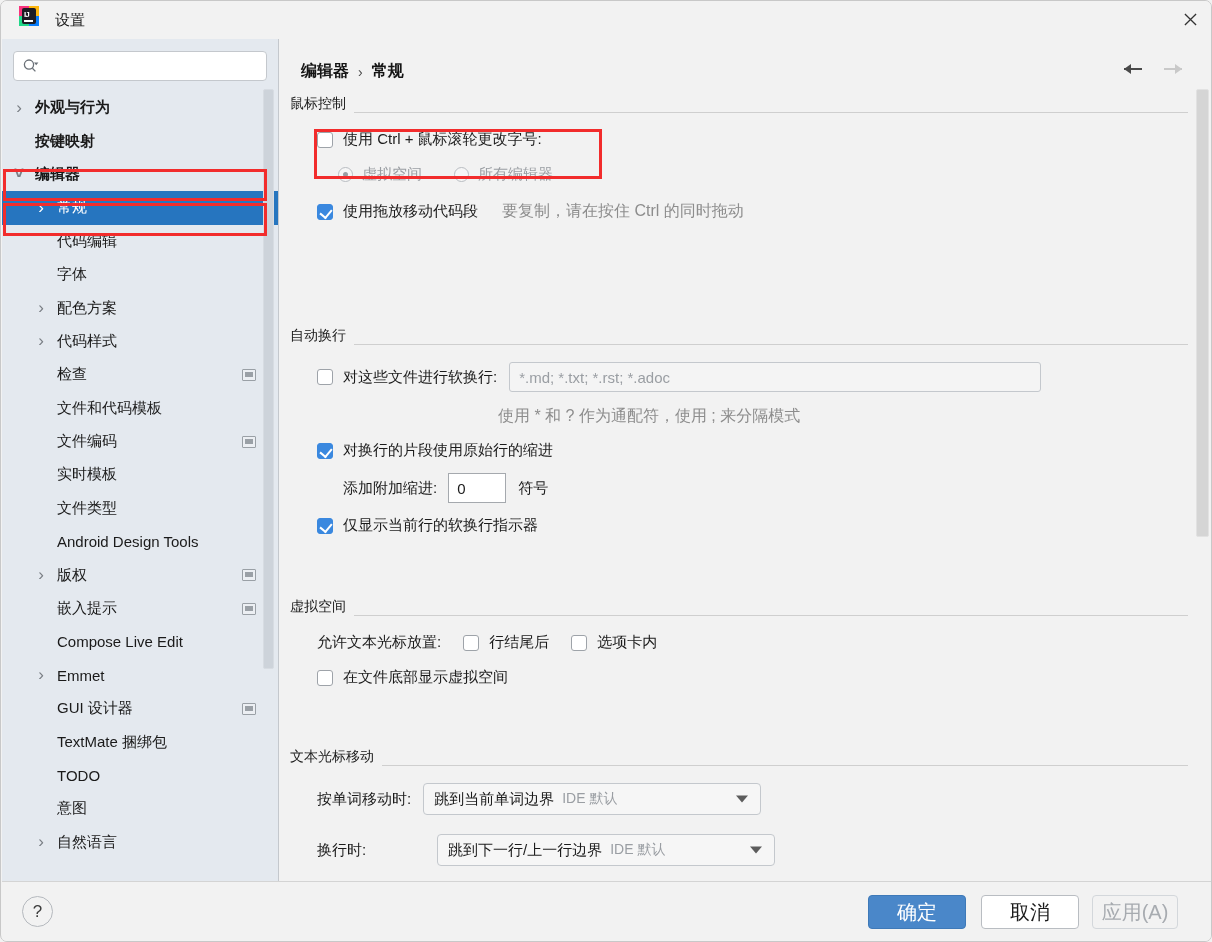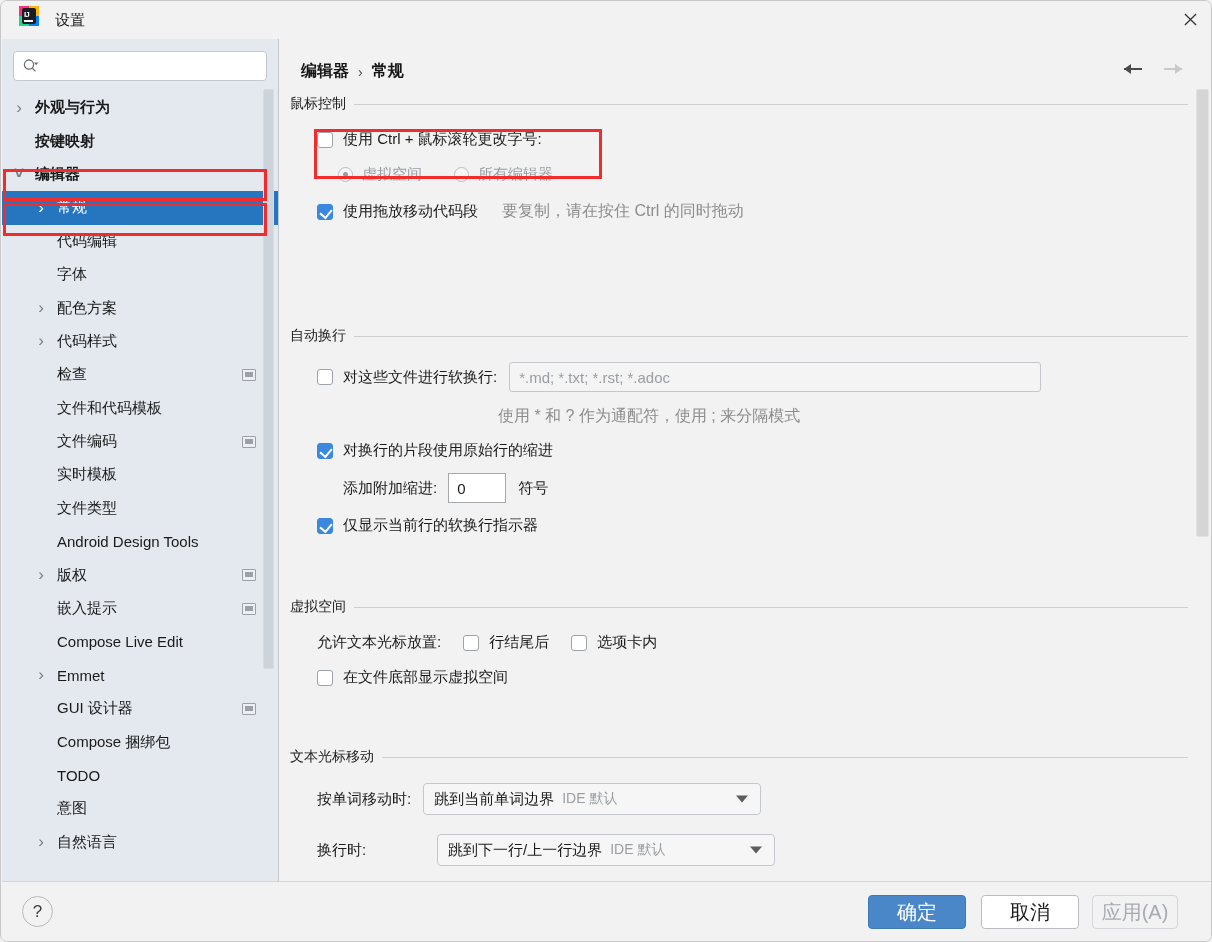--- a/index.html
+++ b/index.html
@@ -168,21 +168,21 @@
 
   #panel {
     position: absolute; left: 0; top: 56px;
     width: 932px; height: 786px;
   }
 
   .section {
     position: absolute; left: 10px; width: 898px;
   }
   .section-head {
-    display: flex; align-items: center;
+    display: flex; align-items: flex-end;
     font-size: 14px; color: #1b1b1b;
     height: 18px;
   }
   .section-head .stxt { flex: 0 0 auto; padding-right: 8px; }
   .section-head .sline {
     flex: 1 1 auto; height: 1px; background: #cfcfcf;
   }
 
   .row { display: flex; align-items: center; white-space: nowrap; }
 
@@ -422,21 +422,21 @@
           <span class="arrow" style="font-size: 17px; margin-left: 32px;">›</span>
           <span class="label" style="margin-left: 9px;">Emmet</span>
         </div>
         <div class="tree-row">
           <span class="arrow empty" style="margin-left: 32px;"></span>
           <span class="label" style="margin-left: 9px;">GUI 设计器</span>
           <span class="badge-icon"></span>
         </div>
         <div class="tree-row">
           <span class="arrow empty" style="margin-left: 32px;"></span>
-          <span class="label" style="margin-left: 9px;">Compose 捆绑包</span>
+          <span class="label" style="margin-left: 9px;">TextMate 捆绑包</span>
         </div>
         <div class="tree-row">
           <span class="arrow empty" style="margin-left: 32px;"></span>
           <span class="label" style="margin-left: 9px;">TODO</span>
         </div>
         <div class="tree-row">
           <span class="arrow empty" style="margin-left: 32px;"></span>
           <span class="label" style="margin-left: 9px;">意图</span>
         </div>
         <div class="tree-row">

